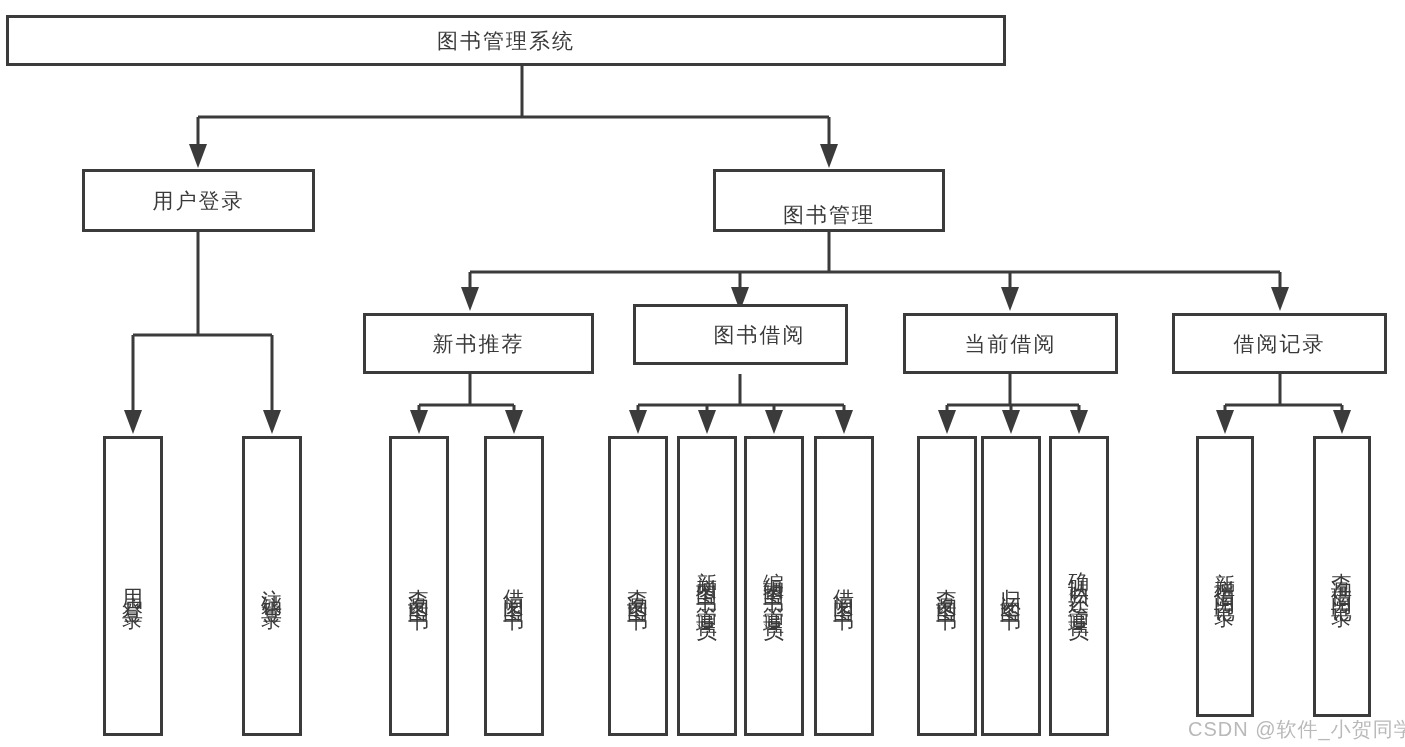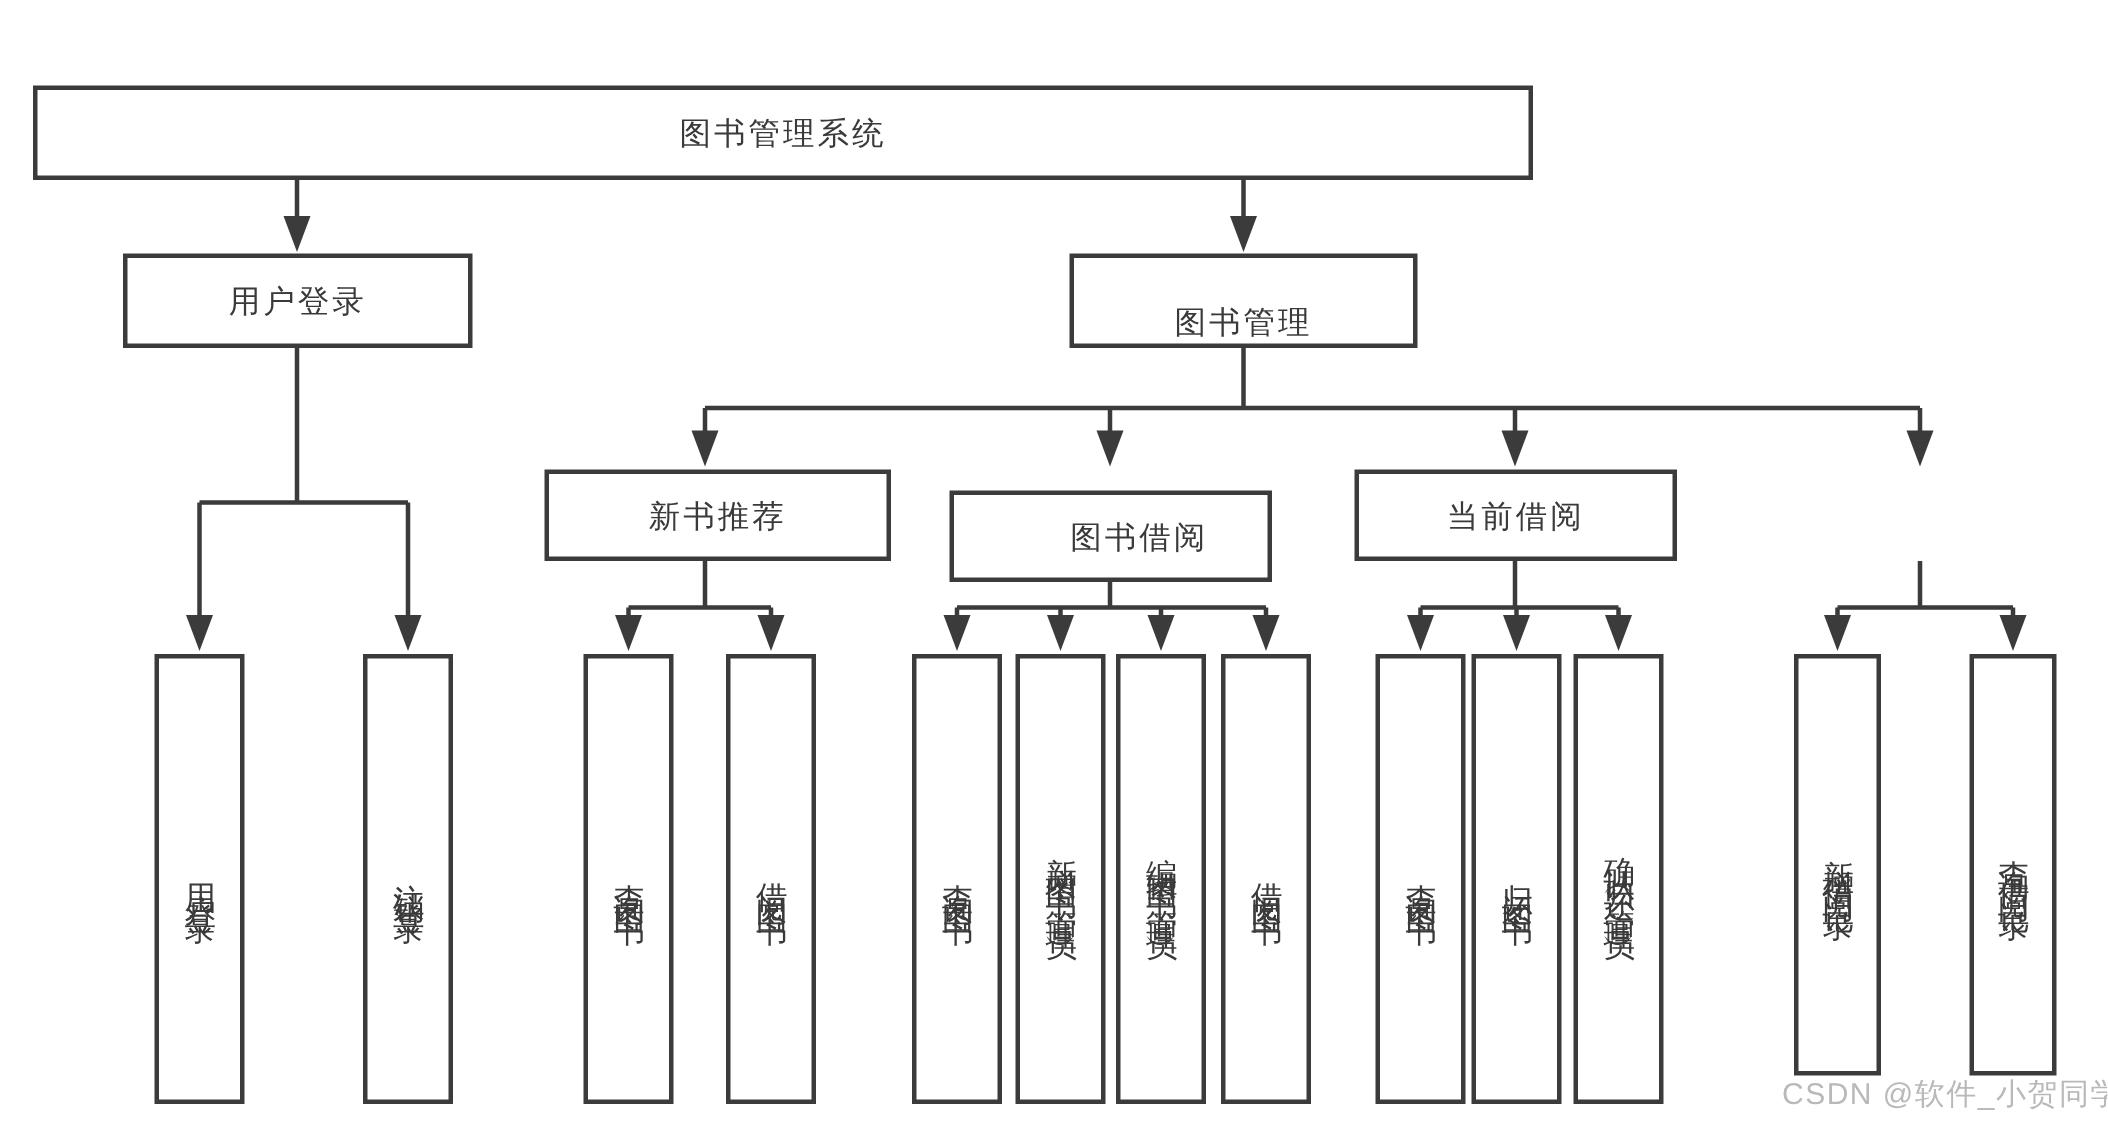--- a/index.html
+++ b/index.html
@@ -84,39 +84,42 @@
       <polygon points="765,410 783,410 774,434"></polygon>
       <polygon points="835,410 853,410 844,434"></polygon>
       <polygon points="938,410 956,410 947,434"></polygon>
       <polygon points="1002,410 1020,410 1011,434"></polygon>
       <polygon points="1070,410 1088,410 1079,434"></polygon>
       <polygon points="1216,410 1234,410 1225,434"></polygon>
       <polygon points="1333,410 1351,410 1342,434"></polygon>
     </g>
   </svg>
 
-  <div class="node h" style="left:22px; top:15px; width:1000px; height:63px;margin-top:42px;">
+  <div class="node h" style="left:6px; top:15px; width:1000px; height:51px;">
     <span>图书管理系统</span>
   </div>
 
   <div class="node h" style="left:82px; top:169px; width:233px; height:63px;">
     <span>用户登录</span>
   </div>
   <div class="node h" style="left:713px; top:169px; width:232px; height:63px;align-items:flex-end;">
     <span>图书管理</span>
   </div>
 
   <div class="node h" style="left:363px; top:313px; width:231px; height:61px;">
     <span>新书推荐</span>
   </div>
-  <div class="node h" style="left:633px; top:327px; width:215px; height:61px;padding-left:38px;">
+  <div class="node h" style="left:633px; top:304px; width:215px; height:61px;padding-left:38px;">
     <span>图书借阅</span>
   </div>
   <div class="node h" style="left:903px; top:313px; width:215px; height:61px;text-align:right;">
     <span>当前借阅</span>
+  </div>
+  <div class="node h" style="left:1172px; top:313px; width:215px; height:61px;">
+    <span>借阅记录</span>
   </div>
 
   <div class="node v" style="left:103px; top:436px; width:60px; height:300px;">
     <span>用户登录</span>
   </div>
   <div class="node v" style="left:242px; top:436px; width:60px; height:300px;">
     <span>注销登录</span>
   </div>
 
   <div class="node v" style="left:389px; top:436px; width:60px; height:300px;">

